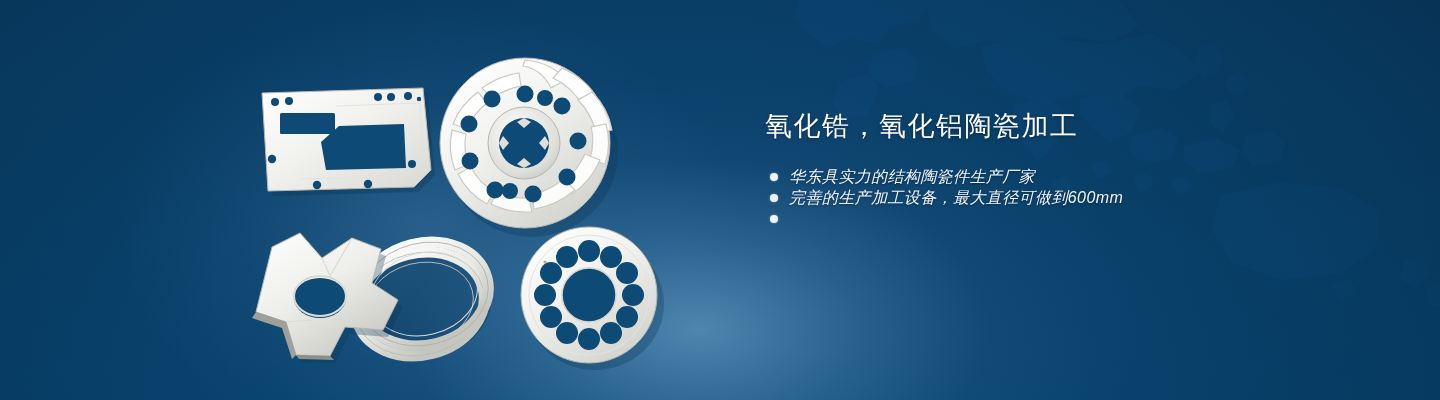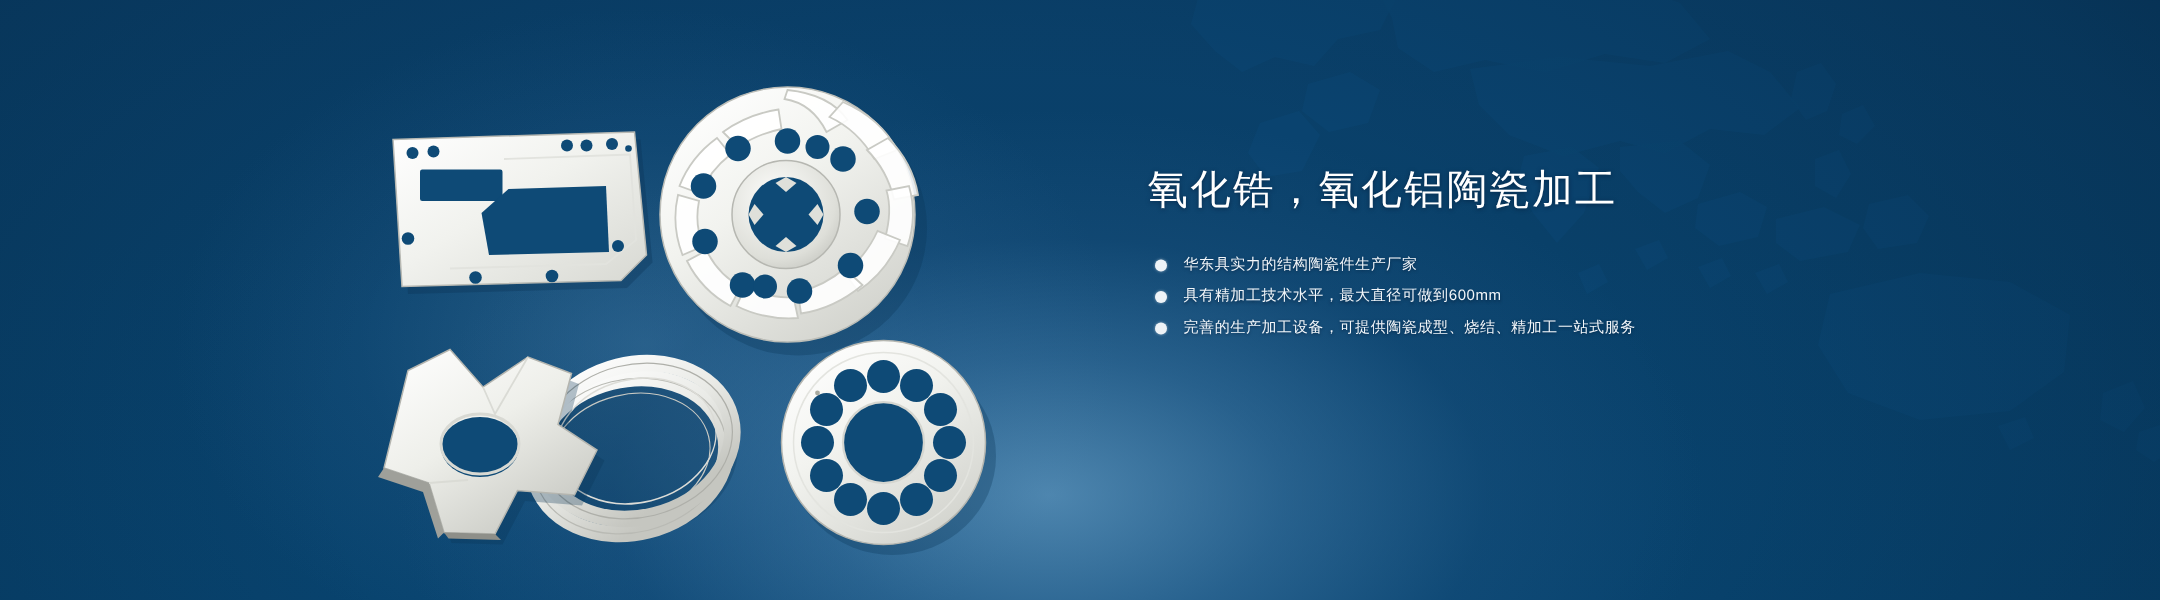--- a/index.html
+++ b/index.html
@@ -106,25 +106,26 @@
     width: 8px;
     height: 8px;
     border-radius: 50%;
     background: #eef3f7;
     margin-right: 11px;
     margin-left: 5px;
     box-shadow: 0 0 2px rgba(255,255,255,0.5);
   }
   .bullet-text {
     color: #f2f6fa;
-    font-size: 10px;
+    font-size: 16px;
     line-height: 21px;
     letter-spacing: 0.4px;
     white-space: nowrap;
     text-shadow: 0 1px 2px rgba(0,18,40,0.5);
+    font-style: italic;
   }
 </style>
 </head>
 <body>
 
 <div class="banner">
 
   <div class="bg-base"></div>
 
   <div class="bg-map">
@@ -330,22 +331,21 @@
   <div class="copy">
     <h1 class="headline">氧化锆，氧化铝陶瓷加工</h1>
 
     <ul class="bullets">
       <li class="bullet-item">
         <span class="bullet-dot"></span>
         <span class="bullet-text">华东具实力的结构陶瓷件生产厂家</span>
       </li>
       <li class="bullet-item">
         <span class="bullet-dot"></span>
-        <span class="bullet-text">具有精加工技术水平，最大直径可做到600mm</span>
+        <span class="bullet-text">完善的生产加工设备，最大直径可做到600mm</span>
       </li>
       <li class="bullet-item">
         <span class="bullet-dot"></span>
-        <span class="bullet-text">完善的生产加工设备，可提供陶瓷成型、烧结、精加工一站式服务</span>
       </li>
     </ul>
   </div>
 
 </div>
 
 </body></html>

